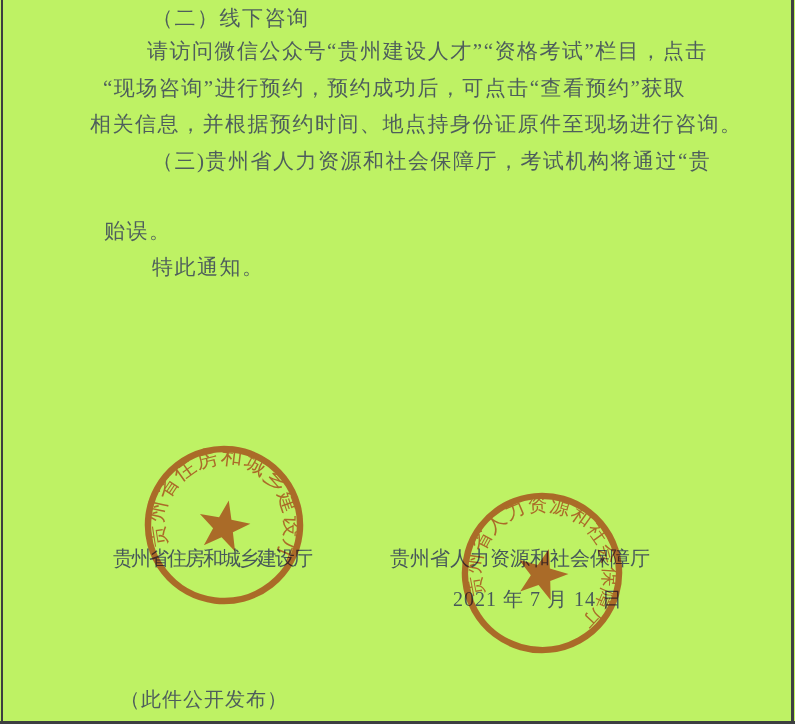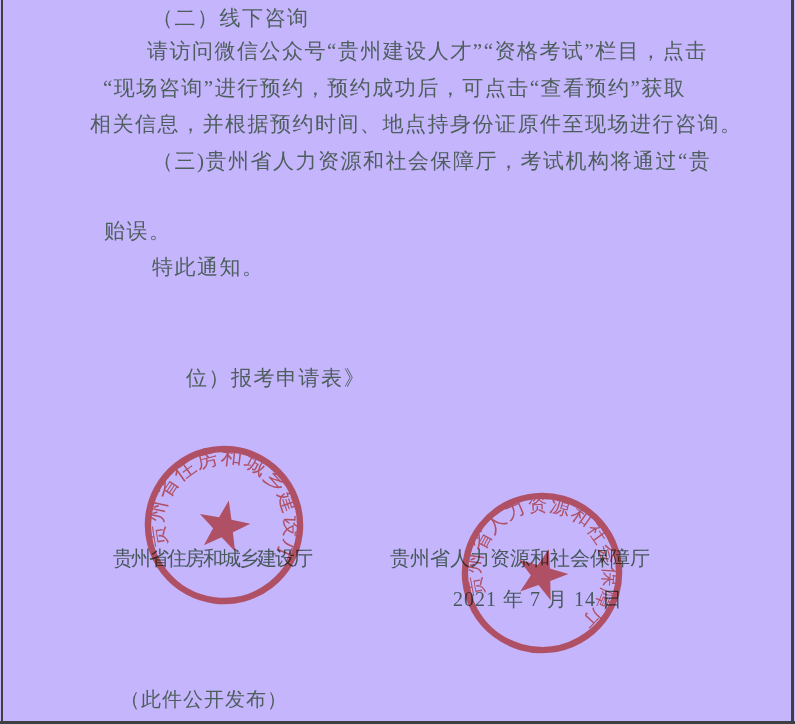--- a/index.html
+++ b/index.html
@@ -4,21 +4,21 @@
 <style>
   html, body { margin: 0; padding: 0; }
   body {
     width: 795px; height: 724px;
     font-family: "Liberation Serif", "DejaVu Serif", serif;
     background: #ffffff;
   }
   .page {
     position: relative;
     width: 795px; height: 724px;
-    background: #c4b5fd;
+    background: #bef264;
     overflow: hidden;
   }
   
   .edge { position: absolute; background: #3d3f40; }
   .edge-left   { left: 1px;  top: 0;      width: 2px;   height: 724px; }
   .edge-right  { left: 791px; top: 0;     width: 3px;   height: 724px; }
   .edge-bottom { left: 0;   top: 721px;   width: 795px; height: 3px; }
 
   
   .tline {
@@ -58,21 +58,20 @@
   <div class="edge edge-right"></div>
   <div class="edge edge-bottom"></div>
 
   <div class="tline" style="left:152px; top:6px;">（二）线下咨询</div>
   <div class="tline" style="left:147px; top:39px;">请访问微信公众号“贵州建设人才”“资格考试”栏目，点击</div>
   <div class="tline" style="left:103px; top:76px;">“现场咨询”进行预约，预约成功后，可点击“查看预约”获取</div>
   <div class="tline" style="left:90px; top:112px;">相关信息，并根据预约时间、地点持身份证原件至现场进行咨询。</div>
   <div class="tline" style="left:152px; top:149px;">（三)贵州省人力资源和社会保障厅，考试机构将通过“贵</div>
   <div class="tline" style="left:104px; top:219px;text-align:right;">贻误。</div>
   <div class="tline" style="left:152px; top:255px;">特此通知。</div>
-  <div class="tline" style="left:186px; top:366px;">位）报考申请表》</div>
 
   <div class="sig" style="left:113px; top:545px; letter-spacing:-2px;">贵州省住房和城乡建设厅</div>
   <div class="sig" style="left:390px; top:545px; letter-spacing:0px;">贵州省人力资源和社会保障厅</div>
   <div class="sig" style="left:453px; top:586px; letter-spacing:1px;text-align:right;">2021 年 7 月 14 日</div>
 
   <svg class="seal" style="left:140px; top:441px;" width="168" height="168" viewBox="-84 -84 168 168">
     <g transform="rotate(7)">
       <circle r="76" fill="none" stroke="#e05244" stroke-width="6.5"></circle>
       <path id="arcL" d="M -30.5,52.8 A 61,61 0 1 1 30.5,52.8" fill="none"></path>
       <text font-size="21.5" fill="#e05244" style="letter-spacing:1px;">

